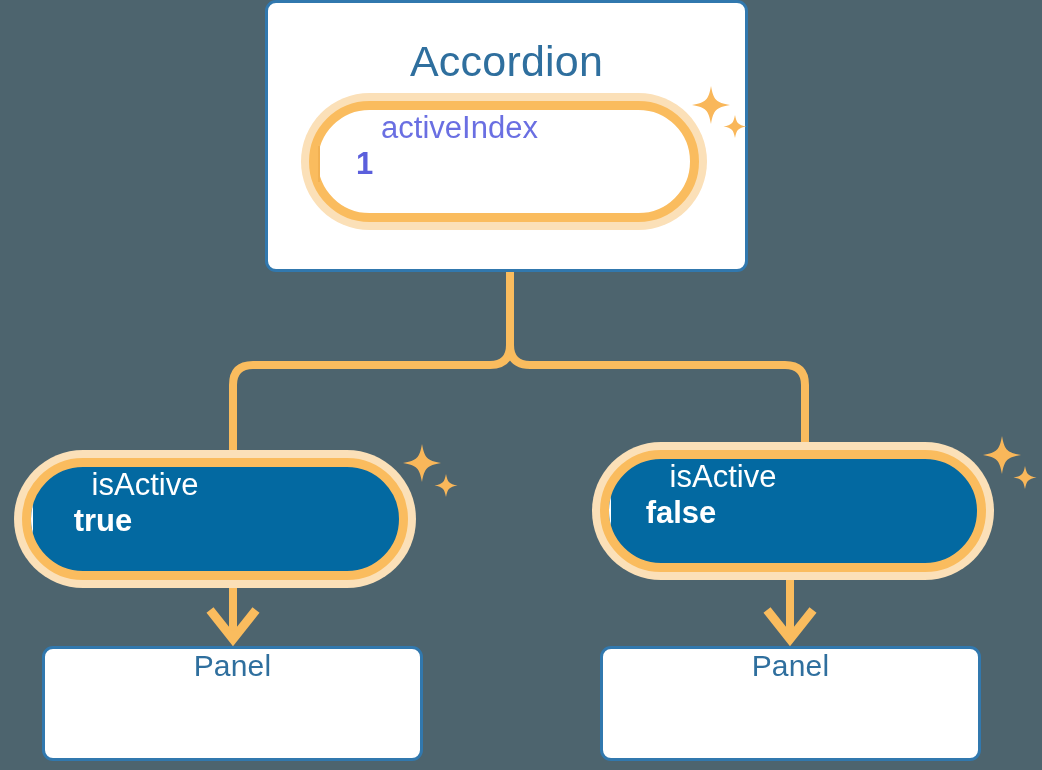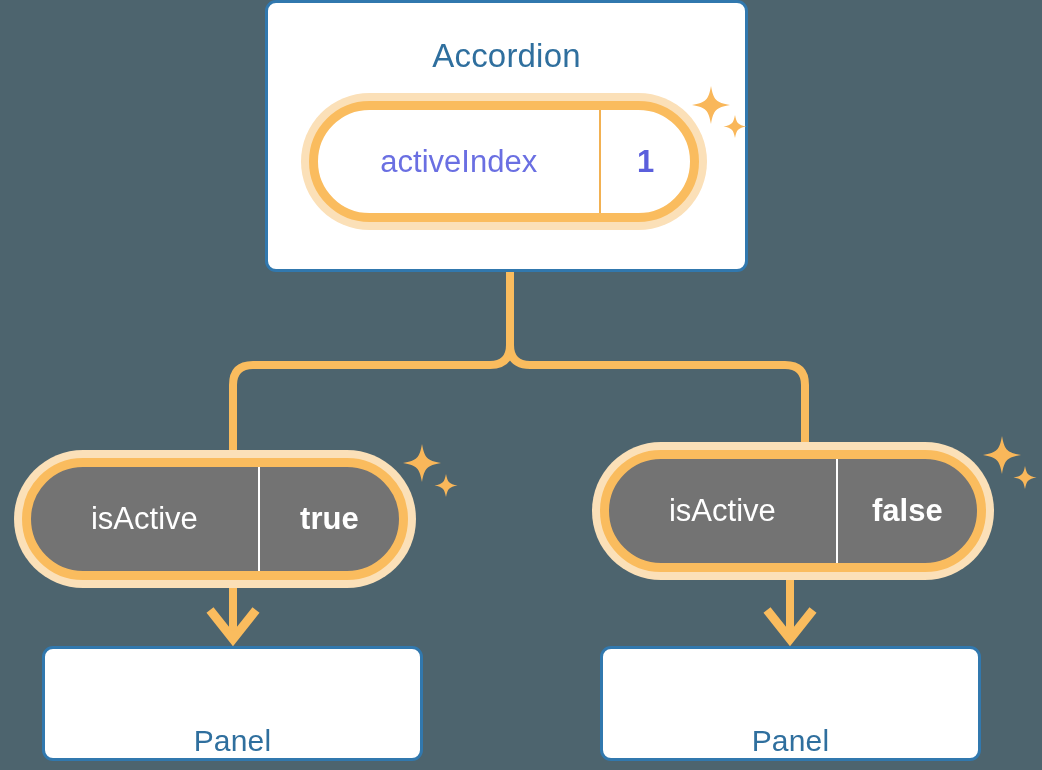--- a/index.html
+++ b/index.html
@@ -33,21 +33,21 @@
   .card {
     position: absolute;
     box-sizing: border-box;
     background: #ffffff;
     border: 3px solid #3178ae;
     border-radius: 11px;
     z-index: 3;
   }
   .card-title {
     color: #2f6f9e;
-    font-size: 33px;
+    font-size: 43px;
     font-weight: 400;
     letter-spacing: .2px;
     text-align: center;
     white-space: nowrap;
   }
 
   
   #accordion-card {
     left: 265px;
     top: 0px;
@@ -56,21 +56,21 @@
   }
   #accordion-card .card-title {
     margin-top: 34px;
   }
 
   
   .panel-card {
     width: 381px;
     height: 115px;
     display: flex;
-    align-items: flex-end;
+    align-items: flex-start;
     justify-content: center;
   }
   #panel-left  { left: 42px;  top: 646px; }
   #panel-right { left: 600px; top: 646px; }
   .panel-card .card-title { font-size: 30px; margin: 0; }
 
   
   .pill {
     position: absolute;
     box-sizing: border-box;
@@ -78,20 +78,21 @@
     align-items: stretch;
     border-radius: 999px;
     z-index: 4;
     
     border: 9px solid #f9b košt;
   }
 
   .pill {
     border: 9px solid #fabc5e;
     box-shadow: 0 0 0 8px #fbe0b8;
+    flex-direction: column;
   }
   .pill-key, .pill-val {
     display: flex;
     align-items: center;
     justify-content: center;
     white-space: nowrap;
   }
 
   
   .pill-light {
@@ -106,21 +107,21 @@
     color: #5b5fdc;
     font-size: 31px;
     font-weight: bold;
   }
   .pill-light .pill-val {
     border-left: 2px solid #f2b152;
   }
 
   
   .pill-purple {
-    background: #737373;
+    background: #0369a1;
     overflow: hidden;
   }
   .pill-purple .pill-key {
     color: #ffffff;
     font-size: 31px;
     font-weight: 400;
   }
   .pill-purple .pill-val {
     color: #ffffff;
     font-size: 31px;

